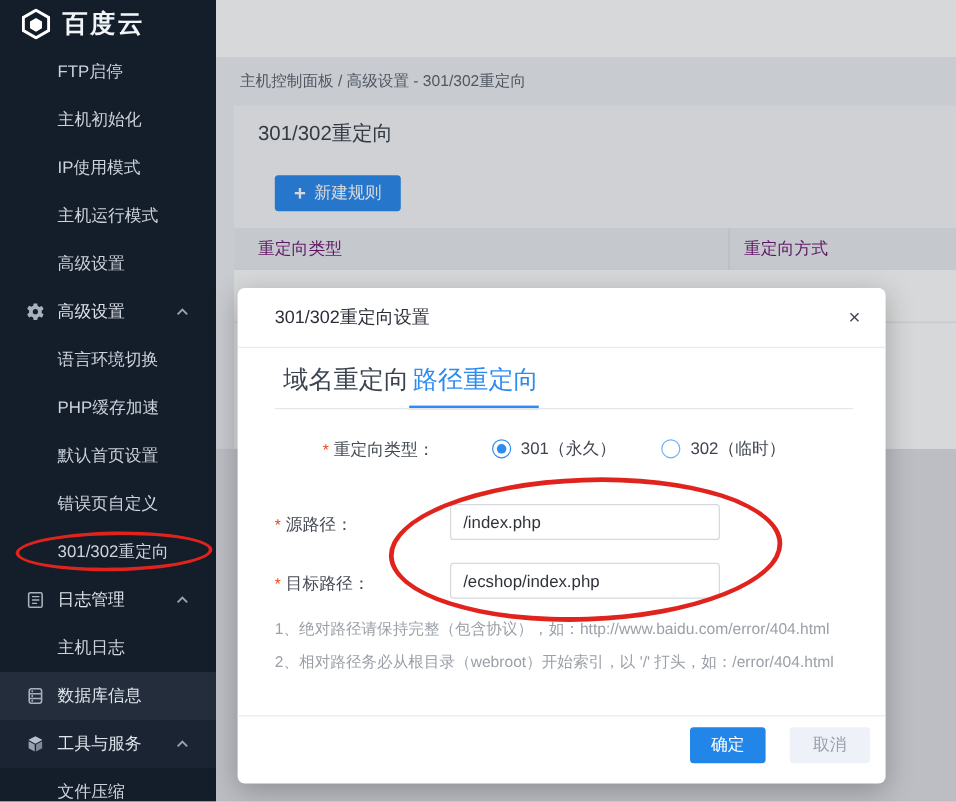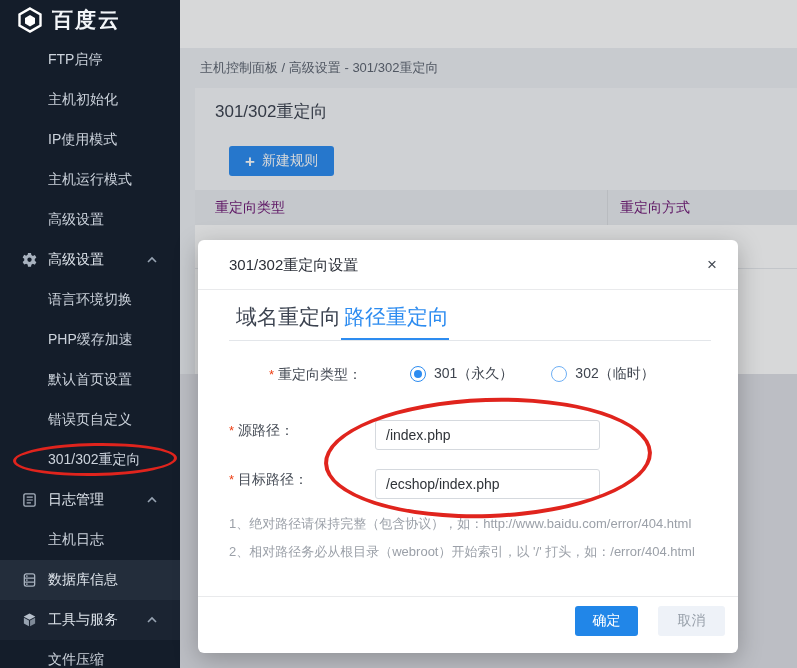--- a/index.html
+++ b/index.html
@@ -71,21 +71,21 @@
   .radios { position:absolute; left:141px; top:0; display:flex; align-items:center; height:28px; gap:38px; }
   .radio-item { display:flex; align-items:center; gap:8px; cursor:pointer; color:#3f454f; }
   .radio-circle {
     width:16px; height:16px; border-radius:50%; border:1px solid #2d8cf0;
     display:flex; align-items:center; justify-content:center; background:#fff;
   }
   .radio-circle.checked::after { content:""; width:8px; height:8px; border-radius:50%; background:#2d8cf0; }
   .radio-circle.unchecked { border-color:#6fb0f5; }
   .row-src { top:180px; height:30px; }
   .row-tgt { top:229px; height:30px; }
-  .row-src .flabel, .row-tgt .flabel { line-height:20px; }
+  .row-src .flabel, .row-tgt .flabel { line-height:34px; }
   .ipt {
     position:absolute; left:146px; top:0; width:225px; height:30px;
     border:1px solid #d5d9de; border-radius:3px; padding:0 10px;
     font-size:14px; color:#2f3338; font-family:inherit; background:#fff; outline:none;
   }
   .note { position:absolute; left:31px; font-size:13px; color:#9ba0a8; }
   .note-1 { top:275px; }
   .note-2 { top:303px; }
   .modal-footer-line { position:absolute; left:0; right:0; top:356px; height:1px; background:#e9eaec; }
   .btn-ok {

